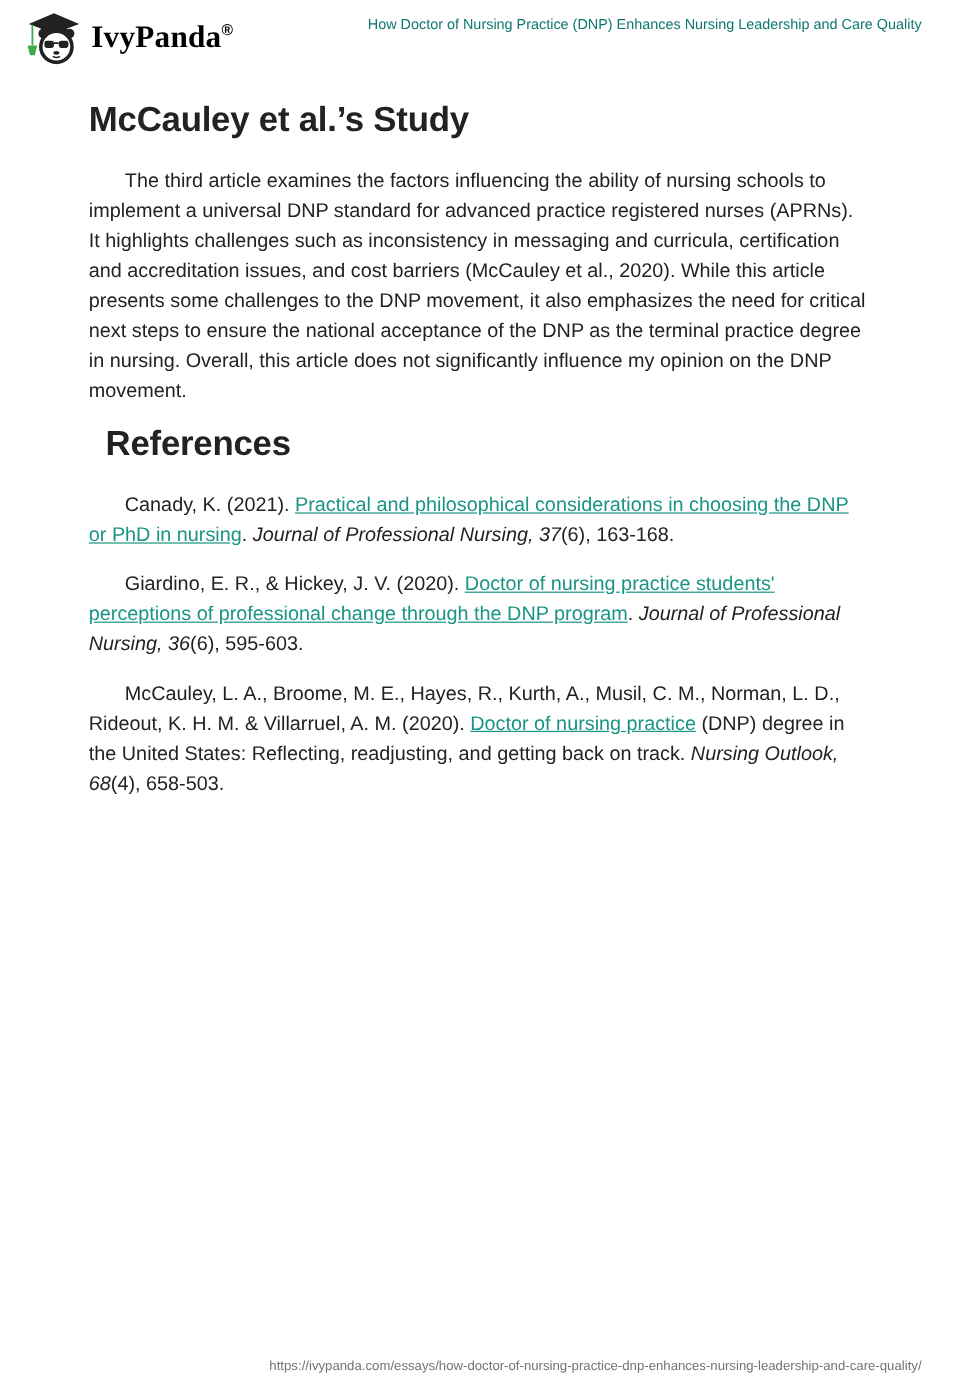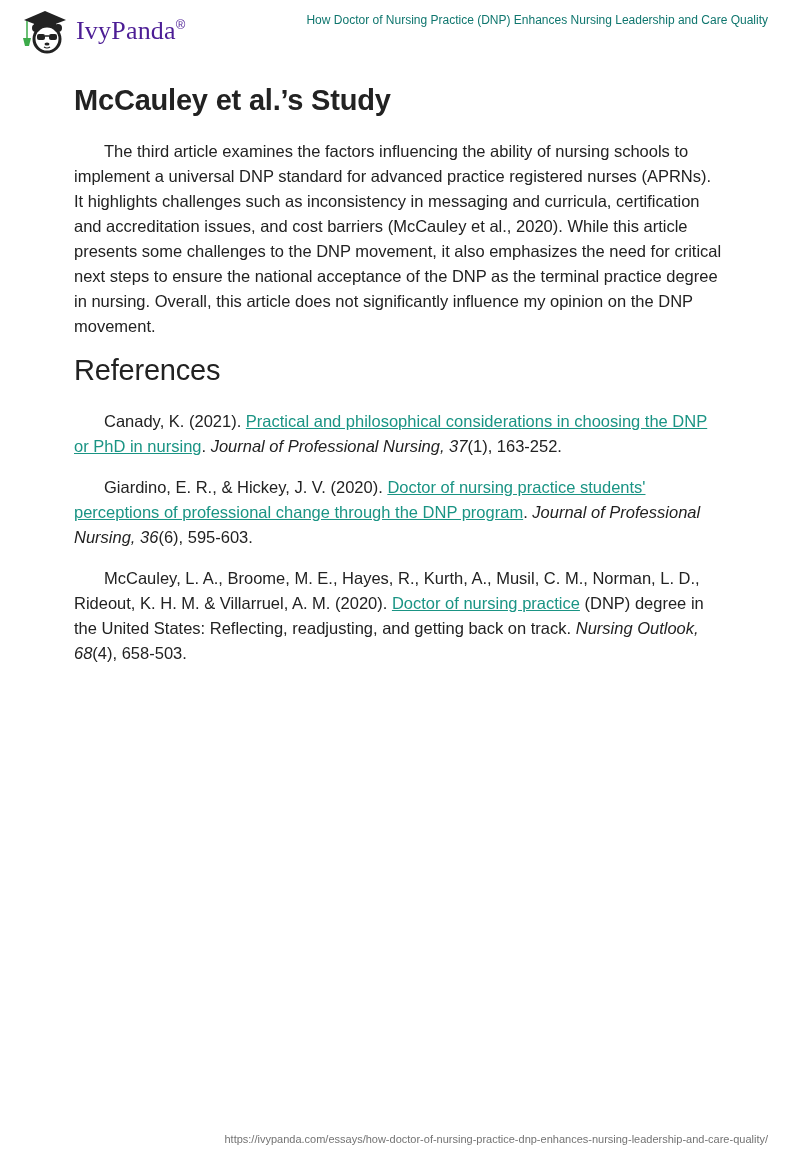--- a/index.html
+++ b/index.html
@@ -1,28 +1,28 @@
 <!DOCTYPE html>
 <html><head>
   <meta charset="utf-8">
   <style>
     html, body { margin: 0; padding: 0; background: #ffffff; }
     body { width: 800px; height: 1160px; position: relative; overflow: hidden;
            font-family: "Liberation Sans", sans-serif; color: #222222; }
     .logo { position: absolute; left: 20px; top: 8px; display: flex; align-items: center; }
     .logo svg { display: block; }
-    .logo-text { font-family: "Liberation Serif", serif; font-weight: normal; font-size: 26px;
-                 color: #4c1d95; margin-left: 6px; letter-spacing: 0.2px; }
+    .logo-text { font-family: "Liberation Serif", serif; font-weight: bold; font-size: 26px;
+                 color: #000000; margin-left: 6px; letter-spacing: 0.2px; }
     .logo-text sup { font-size: 13px; font-family: "Liberation Sans", sans-serif; }
     .header-title { position: absolute; right: 32px; top: 13px; font-size: 12px; color: #0f766e; }
     .content { position: absolute; left: 74px; top: 72px; width: 650px; }
     h1 { font-size: 29px; font-weight: bold; margin: 12px 0 22px 0; color: #222; letter-spacing: -0.2px; }
     p { font-size: 16.5px; line-height: 25px; margin: 0 0 15px 0; color: #222; }
     .indent { text-indent: 30px; }
-    h2 { font-size: 29px; font-weight: normal; margin: 12px 0 22px 0; color: #222; letter-spacing: -0.2px; }
+    h2 { font-size: 29px; font-weight: bold; margin: 12px 0 22px 14px; color: #222; letter-spacing: -0.2px; }
     a.ref-link { color: #1a9484; text-decoration: underline; text-decoration-color: #1a9484; }
     .ref { margin-bottom: 16px; }
     .footer-url { position: absolute; right: 32px; top: 1133px; font-size: 11px; color: #737373; }
   </style>
 </head>
 <body>
 
 <div class="logo">
   <svg width="50" height="46" viewBox="0 0 50 46">
 
@@ -48,20 +48,20 @@
 </div>
 
 <div class="header-title">How Doctor of Nursing Practice (DNP) Enhances Nursing Leadership and Care Quality</div>
 
 <div class="content">
   <h1>McCauley et al.’s Study</h1>
   <p class="indent">The third article examines the factors influencing the ability of nursing schools to implement a universal DNP standard for advanced practice registered nurses (APRNs). It highlights challenges such as inconsistency in messaging and curricula, certification and accreditation issues, and cost barriers (McCauley et al., 2020). While this article presents some challenges to the DNP movement, it also emphasizes the need for critical next steps to ensure the national acceptance of the DNP as the terminal practice degree in nursing. Overall, this article does not significantly influence my opinion on the DNP movement.</p>
 
   <h2>References</h2>
 
-  <p class="indent ref"><span>Canady, K. (2021). </span><a class="ref-link">Practical and philosophical considerations in choosing the DNP or PhD in nursing</a><span>. </span><i>Journal of Professional Nursing, 37</i><span>(1), 163-252.</span></p>
+  <p class="indent ref"><span>Canady, K. (2021). </span><a class="ref-link">Practical and philosophical considerations in choosing the DNP or PhD in nursing</a><span>. </span><i>Journal of Professional Nursing, 37</i><span>(6), 163-168.</span></p>
 
   <p class="indent ref"><span>Giardino, E. R., &amp; Hickey, J. V. (2020). </span><a class="ref-link">Doctor of nursing practice students' perceptions of professional change through the DNP program</a><span>. </span><i>Journal of Professional Nursing, 36</i><span>(6), 595-603.</span></p>
 
   <p class="indent ref"><span>McCauley, L. A., Broome, M. E., Hayes, R., Kurth, A., Musil, C. M., Norman, L. D., Rideout, K. H. M. &amp; Villarruel, A. M. (2020). </span><a class="ref-link">Doctor of nursing practice</a><span> (DNP) degree in the United States: Reflecting, readjusting, and getting back on track. </span><i>Nursing Outlook, 68</i><span>(4), 658-503.</span></p>
 </div>
 
 <div class="footer-url">https://ivypanda.com/essays/how-doctor-of-nursing-practice-dnp-enhances-nursing-leadership-and-care-quality/</div>
 
 </body></html>

